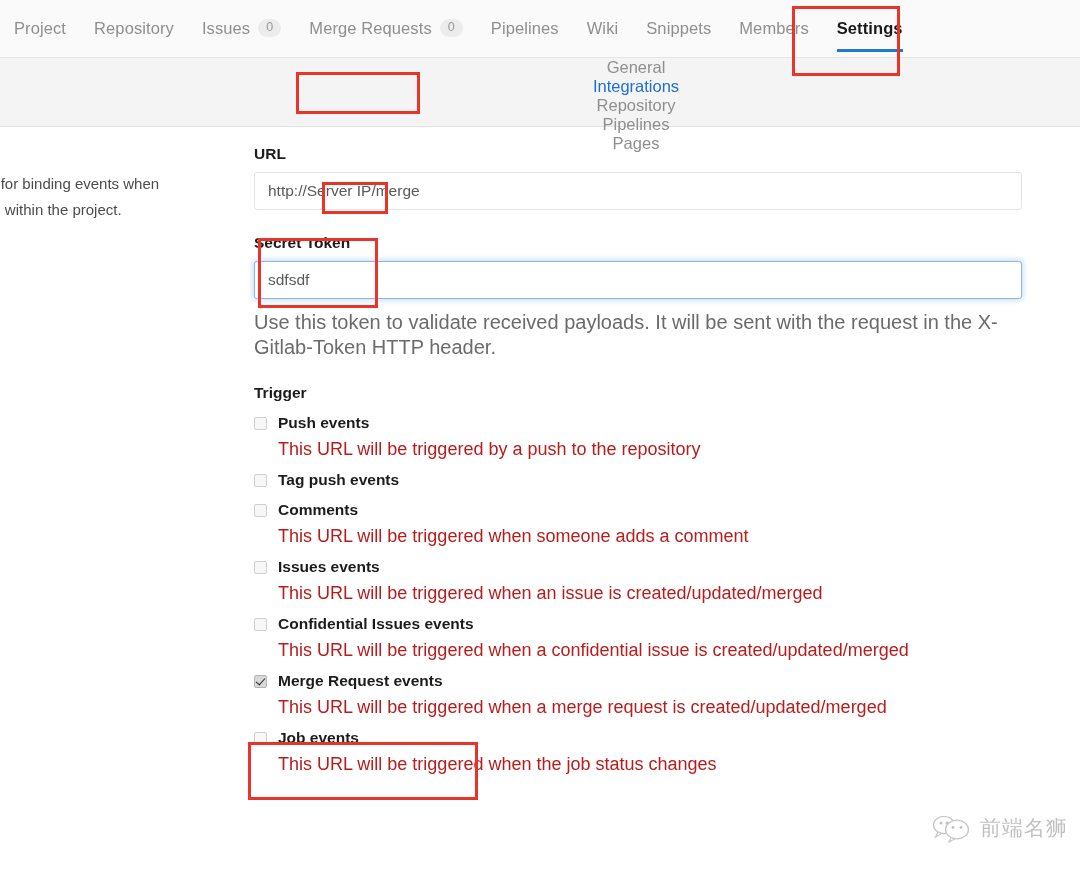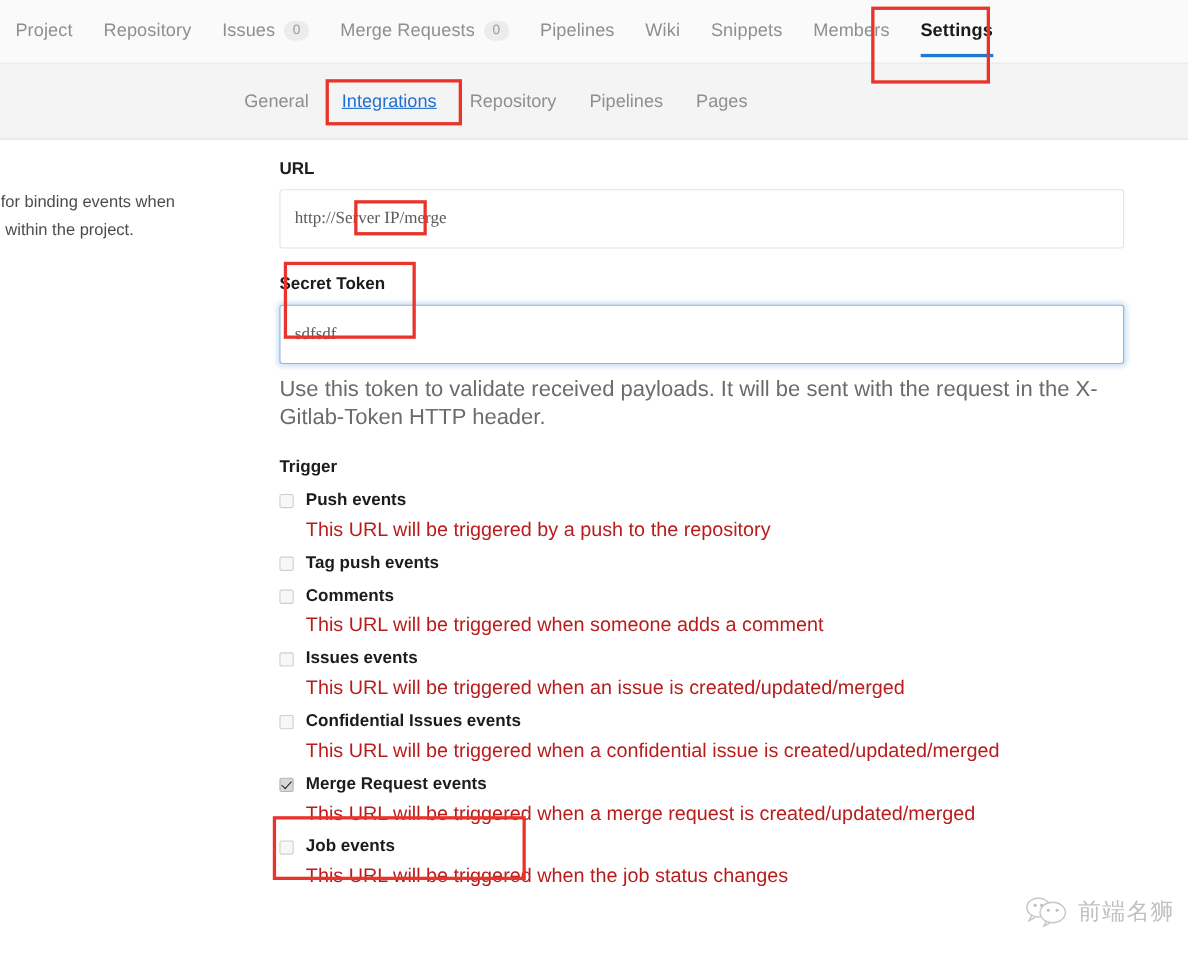--- a/index.html
+++ b/index.html
@@ -64,30 +64,30 @@
   #sub-nav {
     height: 69px;
     background: #f4f4f4;
     border-bottom: 1px solid #e2e2e2;
     display: flex;
     align-items: center;
     justify-content: flex-start;
     box-sizing: border-box;
     padding-left: 222px;
     position: relative;
+    flex-direction: column;
   }
   .subnav-item {
     font-size: 16.5px;
     color: #8f8f8f;
     margin-right: 30px;
     white-space: nowrap;
   }
   .subnav-item.active {
     color: #1f6fd0;
-    text-decoration: underline;
   }
 
   
   #content-area {
     position: relative;
     height: 748px;
   }
 
   #left-note {
     position: absolute;
@@ -111,24 +111,24 @@
     font-size: 15.5px;
     font-weight: bold;
     color: #1c1c1c;
     margin-bottom: 9px;
   }
 
   .text-input {
     display: block;
     box-sizing: border-box;
     width: 768px;
-    height: 54px;
+    height: 38px;
     padding: 0 13px;
     font-size: 15.5px;
-    font-family: Liberation Serif, serif;
+    font-family: Liberation Sans, sans-serif;
     color: #5a5a5a;
     background: #fff;
     border: 1px solid #e3e3e3;
     border-radius: 3px;
     outline: none;
   }
   .text-input.focused {
     border: 1px solid #8ab6e0;
     box-shadow: 0 0 5px 2px rgba(120,175,225,.35);
   }

